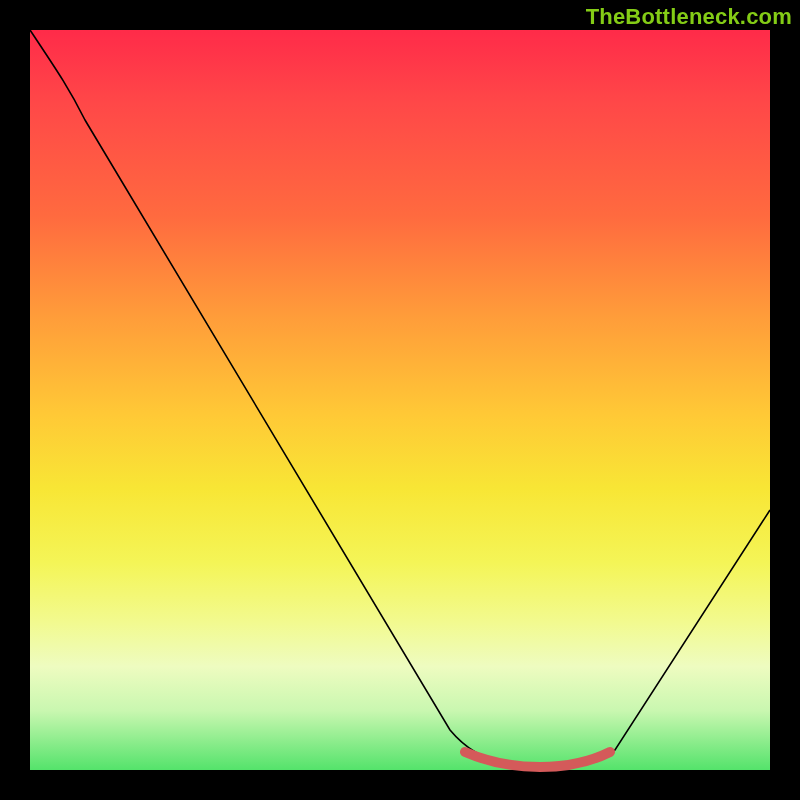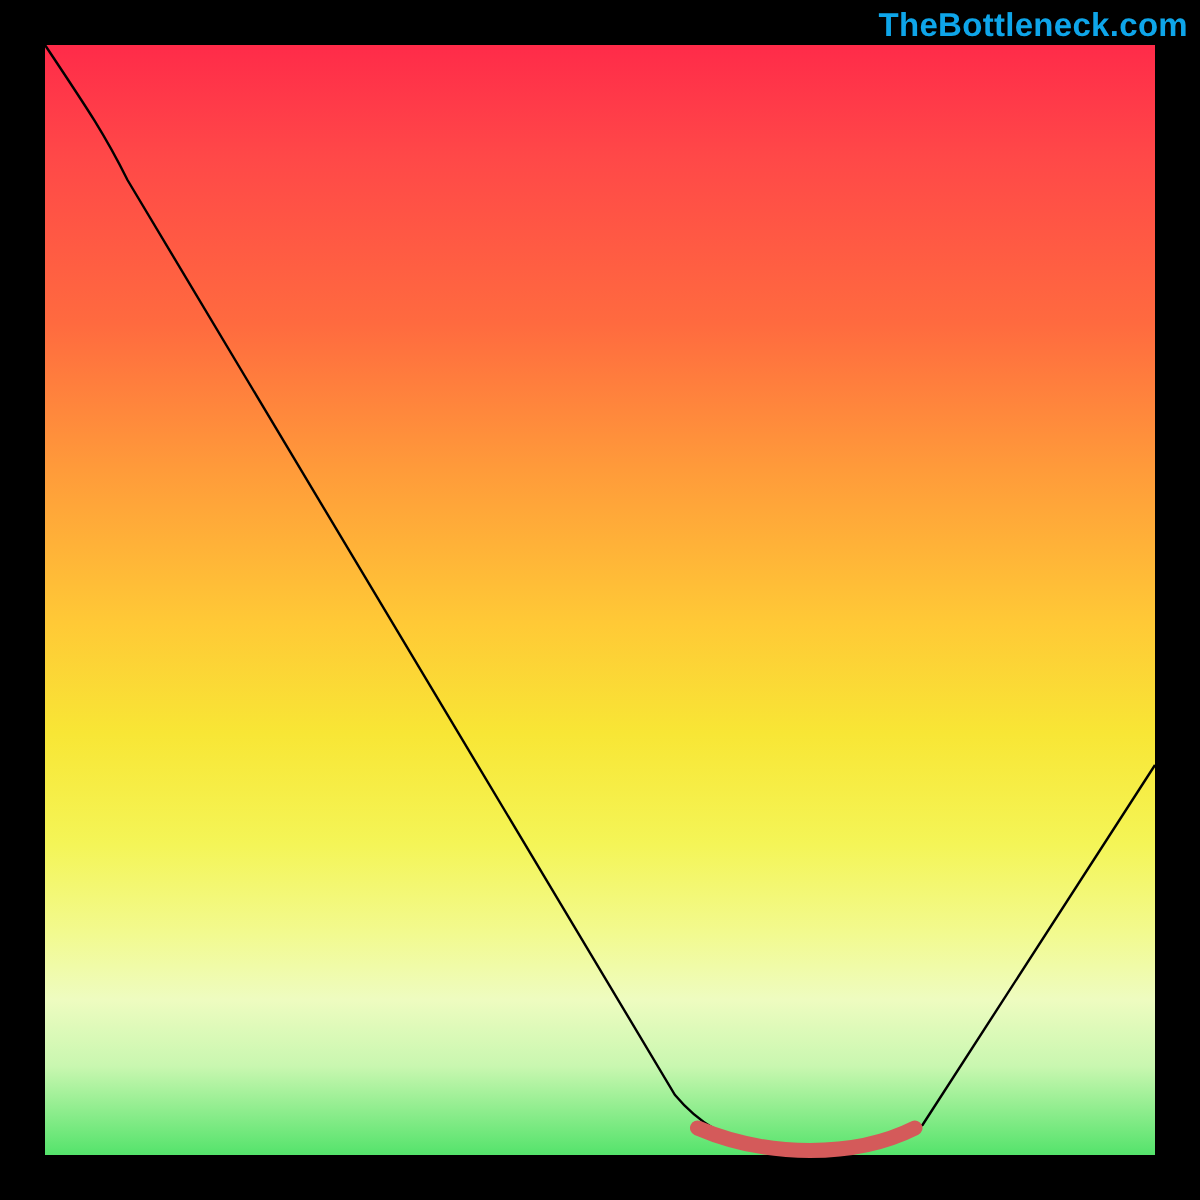--- a/index.html
+++ b/index.html
@@ -10,21 +10,21 @@
           #ff4848 10%,
           #ff6a3f 25%,
           #ff9a3a 38%,
           #ffc936 52%,
           #f8e635 62%,
           #f4f557 72%,
           #f2fa8f 80%,
           #eefcc0 86%,
           #c9f7b0 92%,
           #54e36b 100%);}
-  .watermark{position:absolute;right:8px;top:4px;font-size:22px;font-weight:600;color:#0ea5e9;letter-spacing:.2px}
+  .watermark{position:absolute;right:8px;top:4px;font-size:22px;font-weight:600;color:#84cc16;letter-spacing:.2px}
   svg.curve{position:absolute;left:30px;top:30px;width:740px;height:740px;overflow:visible}
   svg.curve path{fill:none;stroke:#000;stroke-width:1.6}
   svg.curve path.hl{stroke:#d45a5a;stroke-width:10;stroke-linecap:round}
 </style>
 </head>
 <body>
 
 <div class="frame">
   <div class="plot"></div>
   <div class="watermark">TheBottleneck.com</div>

